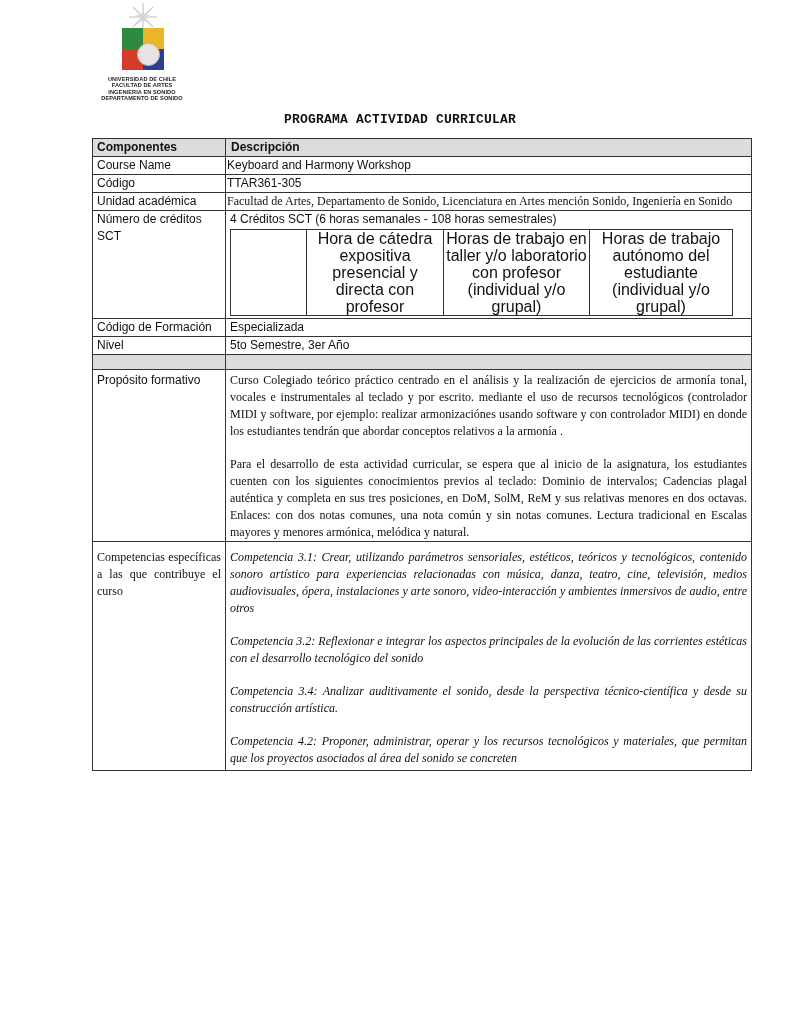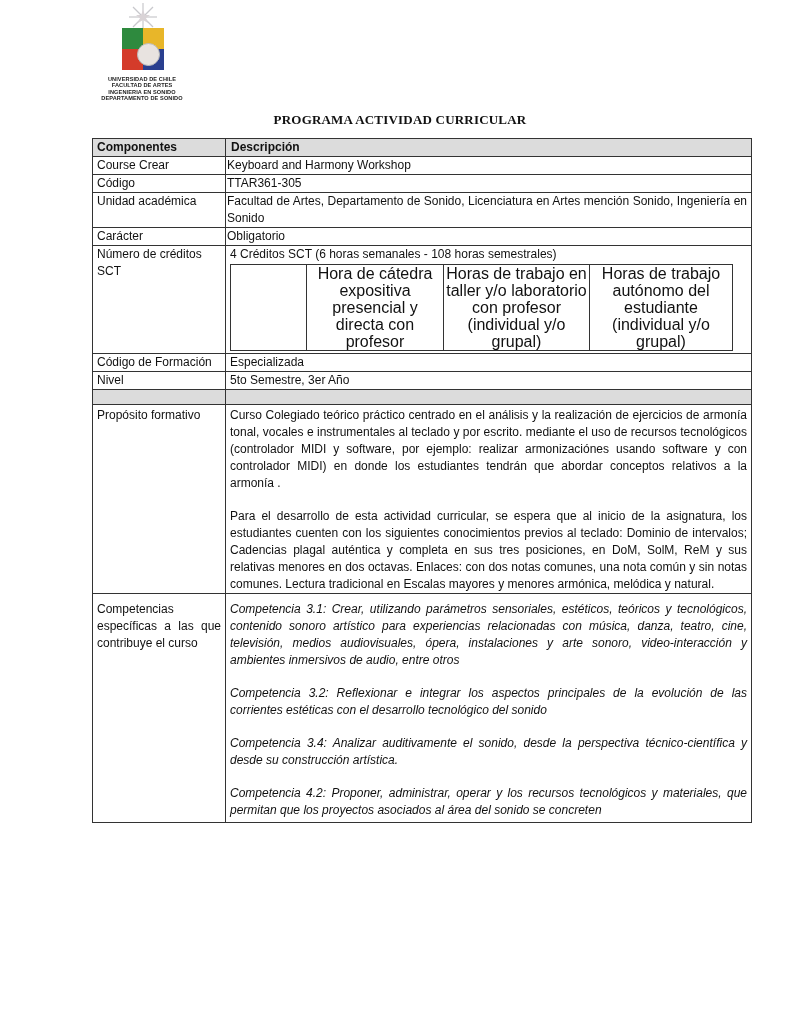--- a/index.html
+++ b/index.html
@@ -7,28 +7,28 @@
   .logo { position: absolute; left: 92px; top: 2px; width: 100px; height: 105px; }
   .logo .star { position: absolute; left: 36px; top: 0; width: 30px; height: 30px; }
   .logo .shield { position: absolute; left: 30px; top: 26px; width: 42px; height: 42px; }
   .logo .shield div { position: absolute; width: 21px; height: 21px; }
   .logo .q1 { left: 0; top: 0; background: #2e8a3e; }
   .logo .q2 { left: 21px; top: 0; background: #e8b629; }
   .logo .q3 { left: 0; top: 21px; background: #d43b2a; }
   .logo .q4 { left: 21px; top: 21px; background: #2a3f8f; }
   .logo .seal { position: absolute; left: 15px; top: 15px; width: 12px; height: 12px; border-radius: 50%; background: #e8e3e0; border: 1px solid #bbb; }
   .logo .caption { position: absolute; left: 0; top: 74px; width: 100px; text-align: center; font-size: 5.6px; line-height: 6.4px; color: #222; font-weight: bold; letter-spacing: 0.1px; }
-  .title { position: absolute; left: 0; width: 800px; top: 112px; text-align: center; font-family: Liberation Serif, serif; font-weight: bold; font-size: 13px; letter-spacing: 0.2px; }
+  .title { position: absolute; left: 0; width: 800px; top: 112px; text-align: center; font-family: Liberation Mono, monospace; font-weight: bold; font-size: 13px; letter-spacing: 0.2px; }
   table.main { position: absolute; left: 92px; top: 138px; width: 660px; border-collapse: collapse; font-size: 12px; padding-left: 39px; }
   table.main td { border: 1.5px solid #333; padding: 0 4px 0 4px; vertical-align: top; line-height: 17px; }
   table.main td.lab { width: 124px; }
   table.main tr.hdr td { background: #dcdcdc; font-weight: bold; height: 17px; }
   table.main tr.gray td { background: #dcdcdc; height: 14px; }
   table.main td.desc { padding-left: 1px; }
-  .just { text-align: justify; }
+  .just { text-align: justify; font-family: Liberation Serif, serif; }
   .inner { border-collapse: collapse; margin: 1px 0 2px 0; width: 503px; font-size: 16px; }
   .inner td { border: 1.5px solid #333 !important; text-align: center; vertical-align: top; padding: 0 2px !important; line-height: 17px; }
   .inner td.blank { width: 71px; }
   .inner td.c1 { width: 132px; }
   .inner td.c2 { width: 141px; }
   .para { margin: 0; }
   .gap { height: 16px; }
   .ital { font-style: italic; }
 </style>
 </head>
@@ -61,34 +61,30 @@
 
 <div class="title">PROGRAMA ACTIVIDAD CURRICULAR</div>
 
 <table class="main">
   <tbody>
       <tr class="hdr">
     <td class="lab">Componentes</td>
     <td style="padding-left:5px">Descripción</td>
   </tr>
   <tr>
-    <td class="lab">Course Crear</td>
+    <td class="lab">Course Name</td>
     <td class="desc">Keyboard and Harmony Workshop</td>
   </tr>
   <tr>
     <td class="lab">Código</td>
     <td class="desc">TTAR361-305</td>
   </tr>
   <tr>
     <td class="lab">Unidad académica</td>
     <td class="desc just">Facultad de Artes, Departamento de Sonido, Licenciatura en Artes mención Sonido, Ingeniería en Sonido</td>
-  </tr>
-  <tr>
-    <td class="lab">Carácter</td>
-    <td class="desc">Obligatorio</td>
   </tr>
   <tr>
     <td class="lab">Número de créditos SCT</td>
     <td>
       <div>4 Créditos SCT  (6 horas semanales - 108 horas semestrales)</div>
       <table class="inner">
         <tbody>
               <tr>
           <td class="blank"></td>
           <td class="c1">Hora de cátedra expositiva presencial y directa con profesor</td>

